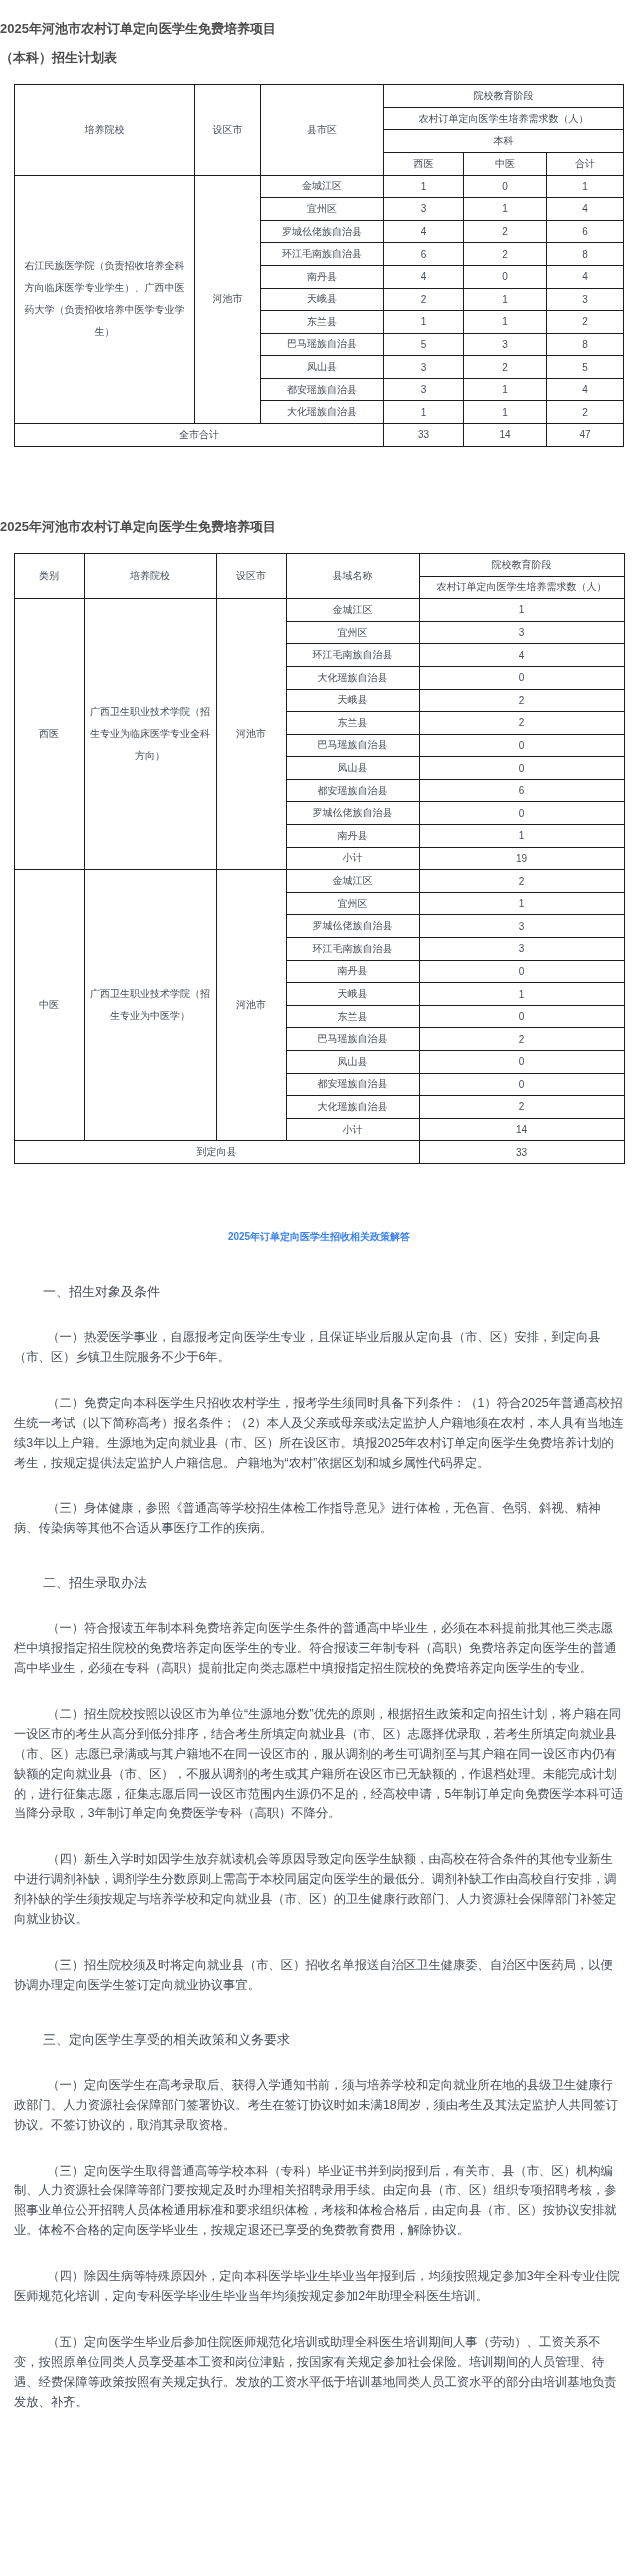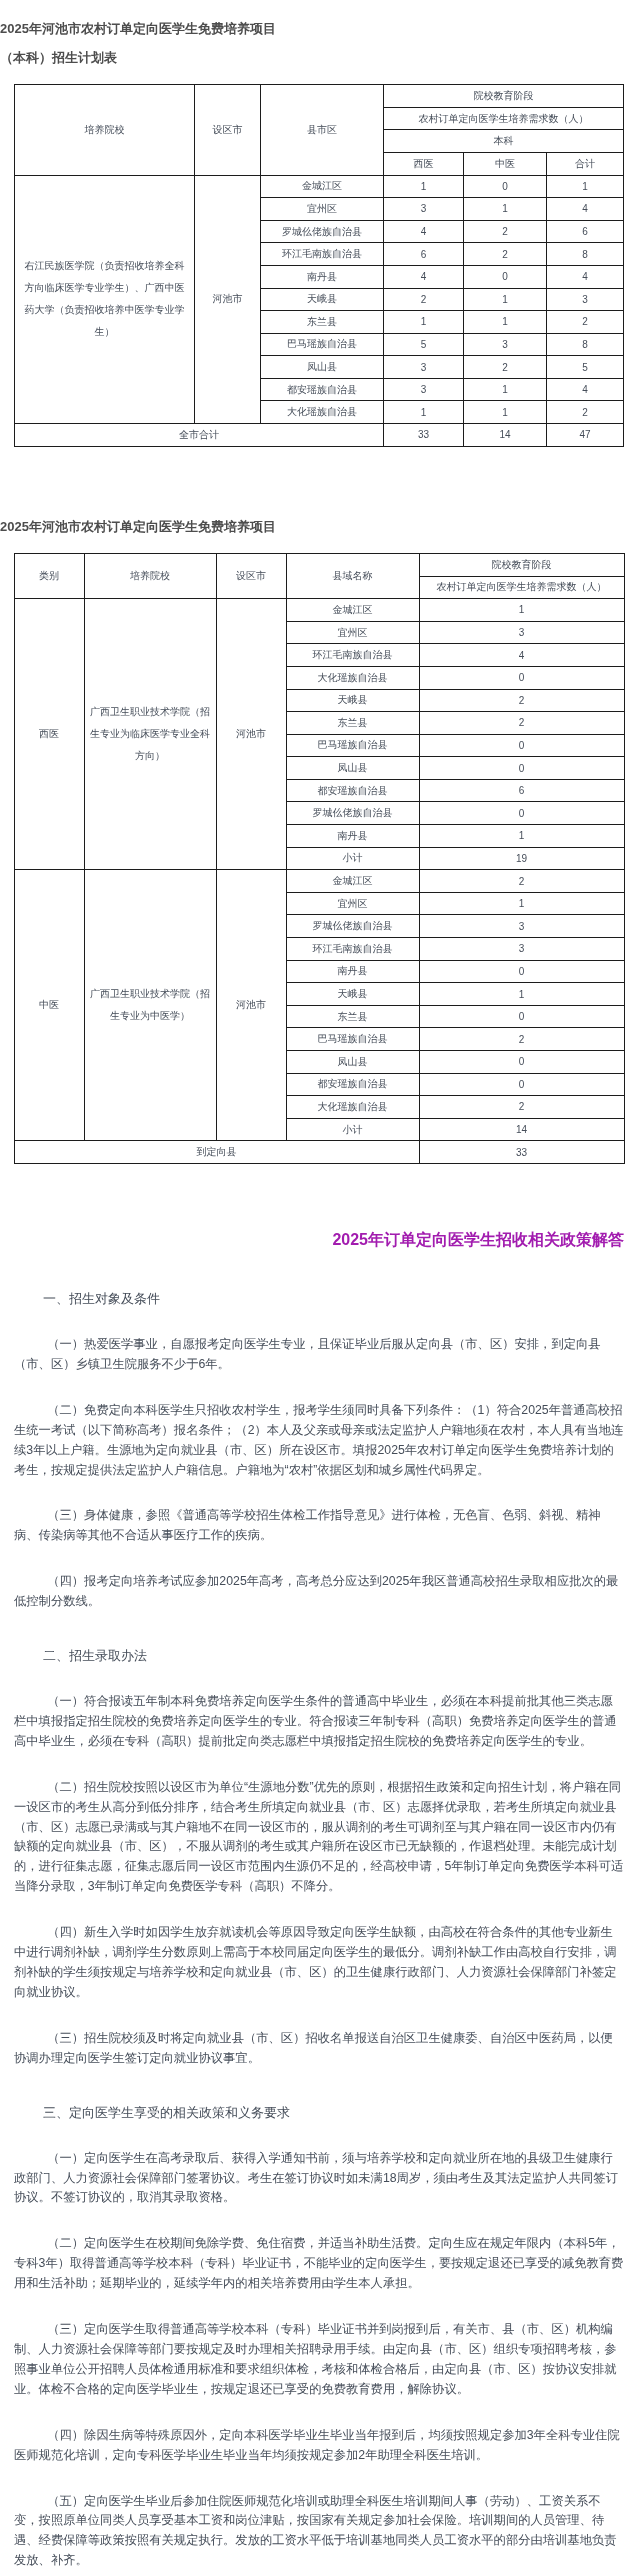--- a/index.html
+++ b/index.html
@@ -11,21 +11,21 @@
 
   table.plan { width:609px; margin:0 auto; border-collapse:collapse; table-layout:fixed;
                border:1.2px solid #1c1c1c; }
   table.plan td { border:0.6px solid #1c1c1c; text-align:center; vertical-align:middle;
                   font-size:10px; color:#454d59; padding:3.5px 4.7px; height:14.6px;
                   word-break:break-all; }
   table.plan tr.bb2 td, table.plan td.bb2 { border-bottom-width:1.2px;margin-left:40px; }
   td.school-cell { line-height:2.2; padding:3.5px 8.2px; }
 
   .qa { margin-top:66px; padding:0 14px; }
-  .qa-title { text-align:right; color:#a21caf; font-size:16px; font-weight:700; margin:0 0 39px; }
+  .qa-title { text-align:center; color:#3b82f6; font-size:10px; font-weight:700; margin:0 0 39px; }
   .qa-heading { font-size:13px; font-weight:400; color:#454d59; margin:35px 0 27px; padding-left:29px; }
   .qa p { font-size:12.3px; line-height:1.62; text-indent:2.7em; margin:26px 0; }
 </style>
 </head>
 <body>
 
 <div class="page">
 
   <div class="table-title">
     <div>2025年河池市农村订单定向医学生免费培养项目</div>
@@ -273,31 +273,29 @@
     </tbody>
   </table>
 
   <div class="qa">
     <div class="qa-title">2025年订单定向医学生招收相关政策解答</div>
 
     <div class="qa-heading">一、招生对象及条件</div>
     <p>（一）热爱医学事业，自愿报考定向医学生专业，且保证毕业后服从定向县（市、区）安排，到定向县（市、区）乡镇卫生院服务不少于6年。</p>
     <p>（二）免费定向本科医学生只招收农村学生，报考学生须同时具备下列条件：（1）符合2025年普通高校招生统一考试（以下简称高考）报名条件；（2）本人及父亲或母亲或法定监护人户籍地须在农村，本人具有当地连续3年以上户籍。生源地为定向就业县（市、区）所在设区市。填报2025年农村订单定向医学生免费培养计划的考生，按规定提供法定监护人户籍信息。户籍地为“农村”依据区划和城乡属性代码界定。</p>
     <p>（三）身体健康，参照《普通高等学校招生体检工作指导意见》进行体检，无色盲、色弱、斜视、精神病、传染病等其他不合适从事医疗工作的疾病。</p>
-    <p>（四）报考定向培养考试应参加2025年高考，高考总分应达到2025年我区普通高校招生录取相应批次的最低控制分数线。</p>
 
     <div class="qa-heading">二、招生录取办法</div>
     <p>（一）符合报读五年制本科免费培养定向医学生条件的普通高中毕业生，必须在本科提前批其他三类志愿栏中填报指定招生院校的免费培养定向医学生的专业。符合报读三年制专科（高职）免费培养定向医学生的普通高中毕业生，必须在专科（高职）提前批定向类志愿栏中填报指定招生院校的免费培养定向医学生的专业。</p>
     <p>（二）招生院校按照以设区市为单位“生源地分数”优先的原则，根据招生政策和定向招生计划，将户籍在同一设区市的考生从高分到低分排序，结合考生所填定向就业县（市、区）志愿择优录取，若考生所填定向就业县（市、区）志愿已录满或与其户籍地不在同一设区市的，服从调剂的考生可调剂至与其户籍在同一设区市内仍有缺额的定向就业县（市、区），不服从调剂的考生或其户籍所在设区市已无缺额的，作退档处理。未能完成计划的，进行征集志愿，征集志愿后同一设区市范围内生源仍不足的，经高校申请，5年制订单定向免费医学本科可适当降分录取，3年制订单定向免费医学专科（高职）不降分。</p>
     <p>（四）新生入学时如因学生放弃就读机会等原因导致定向医学生缺额，由高校在符合条件的其他专业新生中进行调剂补缺，调剂学生分数原则上需高于本校同届定向医学生的最低分。调剂补缺工作由高校自行安排，调剂补缺的学生须按规定与培养学校和定向就业县（市、区）的卫生健康行政部门、人力资源社会保障部门补签定向就业协议。</p>
     <p>（三）招生院校须及时将定向就业县（市、区）招收名单报送自治区卫生健康委、自治区中医药局，以便协调办理定向医学生签订定向就业协议事宜。</p>
 
     <div class="qa-heading">三、定向医学生享受的相关政策和义务要求</div>
     <p>（一）定向医学生在高考录取后、获得入学通知书前，须与培养学校和定向就业所在地的县级卫生健康行政部门、人力资源社会保障部门签署协议。考生在签订协议时如未满18周岁，须由考生及其法定监护人共同签订协议。不签订协议的，取消其录取资格。</p>
-    <p>（二）定向医学生在校期间免除学费、免住宿费，并适当补助生活费。定向生应在规定年限内（本科5年，专科3年）取得普通高等学校本科（专科）毕业证书，不能毕业的定向医学生，要按规定退还已享受的减免教育费用和生活补助；延期毕业的，延续学年内的相关培养费用由学生本人承担。</p>
     <p>（三）定向医学生取得普通高等学校本科（专科）毕业证书并到岗报到后，有关市、县（市、区）机构编制、人力资源社会保障等部门要按规定及时办理相关招聘录用手续。由定向县（市、区）组织专项招聘考核，参照事业单位公开招聘人员体检通用标准和要求组织体检，考核和体检合格后，由定向县（市、区）按协议安排就业。体检不合格的定向医学毕业生，按规定退还已享受的免费教育费用，解除协议。</p>
     <p>（四）除因生病等特殊原因外，定向本科医学毕业生毕业当年报到后，均须按照规定参加3年全科专业住院医师规范化培训，定向专科医学毕业生毕业当年均须按规定参加2年助理全科医生培训。</p>
     <p>（五）定向医学生毕业后参加住院医师规范化培训或助理全科医生培训期间人事（劳动）、工资关系不变，按照原单位同类人员享受基本工资和岗位津贴，按国家有关规定参加社会保险。培训期间的人员管理、待遇、经费保障等政策按照有关规定执行。发放的工资水平低于培训基地同类人员工资水平的部分由培训基地负责发放、补齐。</p>
 
   </div>
 
 </div>
 
 
 </body></html>

